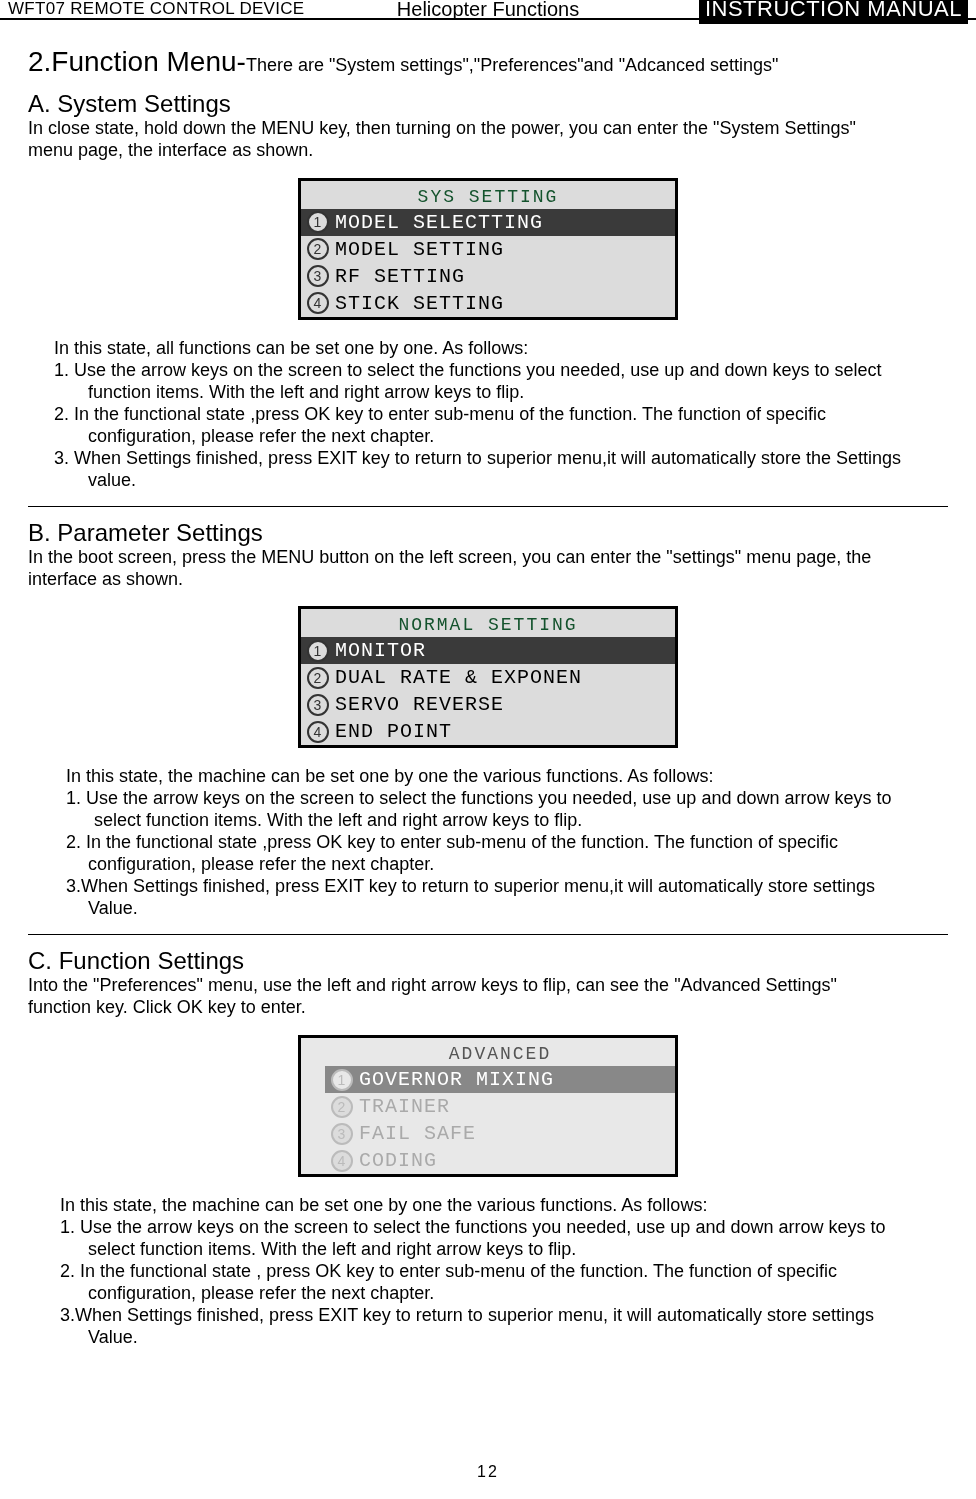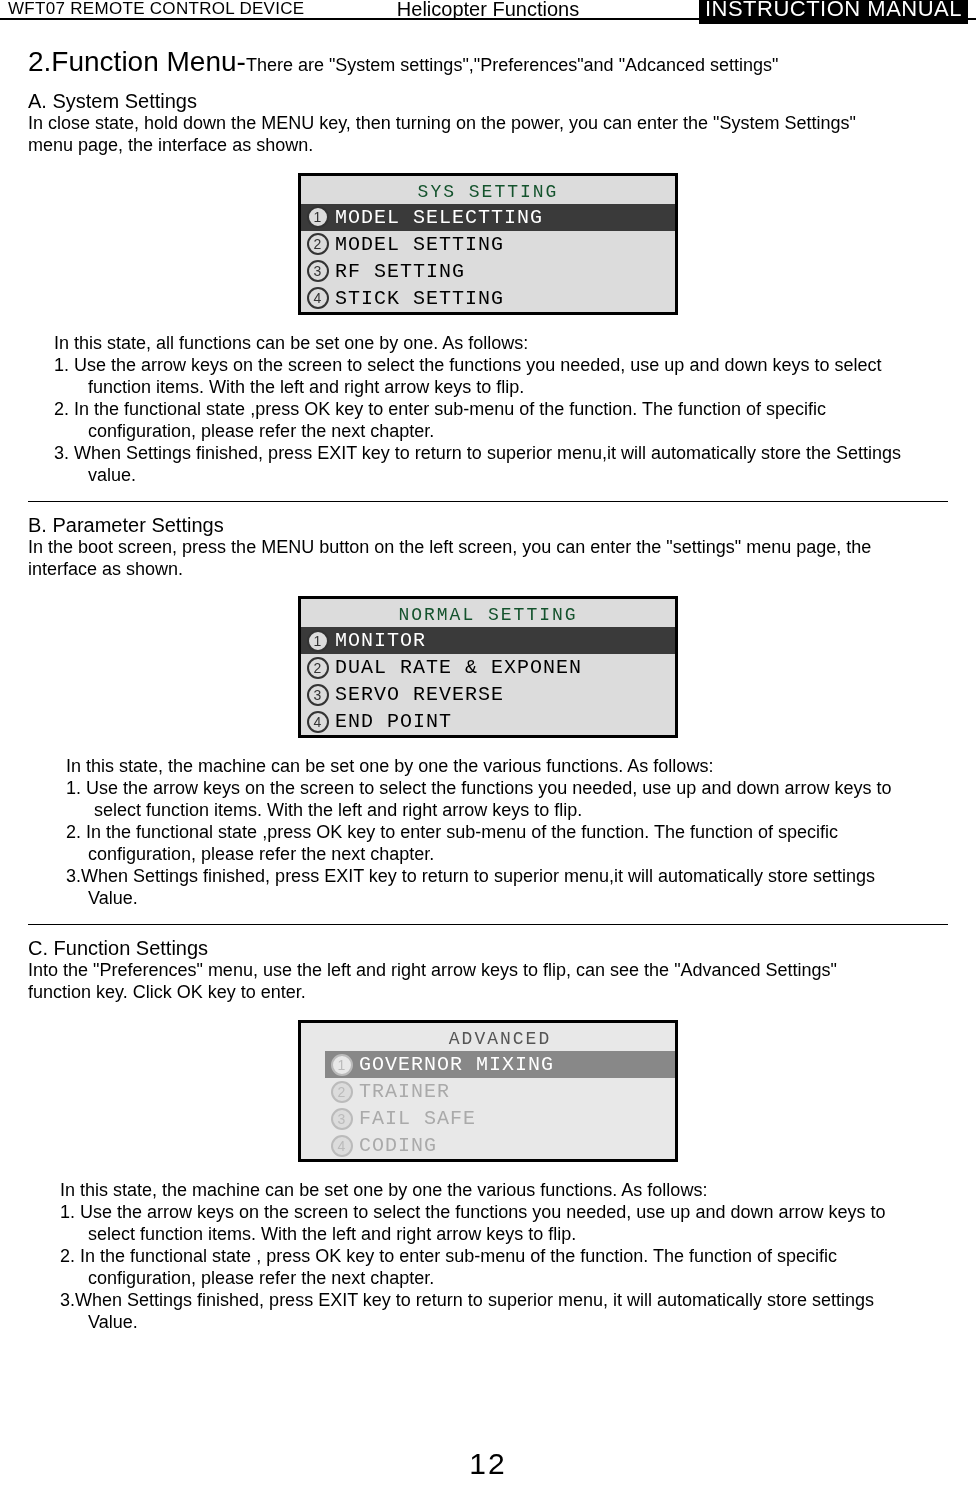--- a/index.html
+++ b/index.html
@@ -53,21 +53,21 @@
       font-size: 28px;
       font-weight: normal;
       margin-bottom: 10px;
     }
     .main-title .big { font-size: 28px; }
     .main-title .sub {
       font-size: 18px;
       font-weight: normal;
     }
     .section-title {
-      font-size: 20px;
+      font-size: 24px;
       font-weight: normal;
       margin-top: 12px;
     }
     .body-text {
       font-size: 18px;
       line-height: 1.22;
       margin-right: 6px;
     }
     .sep-line {
       border: none;
@@ -129,21 +129,21 @@
     .screenshot-box.advanced { width: 380px; background: #e8e8e8; padding-left: 24px; }
     .screenshot-box.advanced .menu-row { color: #aaa; }
     .screenshot-box.advanced .menu-row.selected { background: #888; color: #fff; }
     .screenshot-box.advanced .num-circle { border-color: #bbb; color: #bbb; }
     .screenshot-box.advanced .menu-row.selected .num-circle { border-color:#bbb; color:#bbb; background:#e8e8e8;}
     .page-number {
       position: absolute;
       bottom: 18px;
       left: 50%;
       transform: translateX(-50%);
-      font-size: 30px;
+      font-size: 16px;
       letter-spacing: 2px;
     }
     .follow-text {
       font-size: 18px;
       line-height: 1.22;
       margin-left: 26px;
       margin-right: 6px;
     }
     .list-subindent {
       margin-left: 66px;

